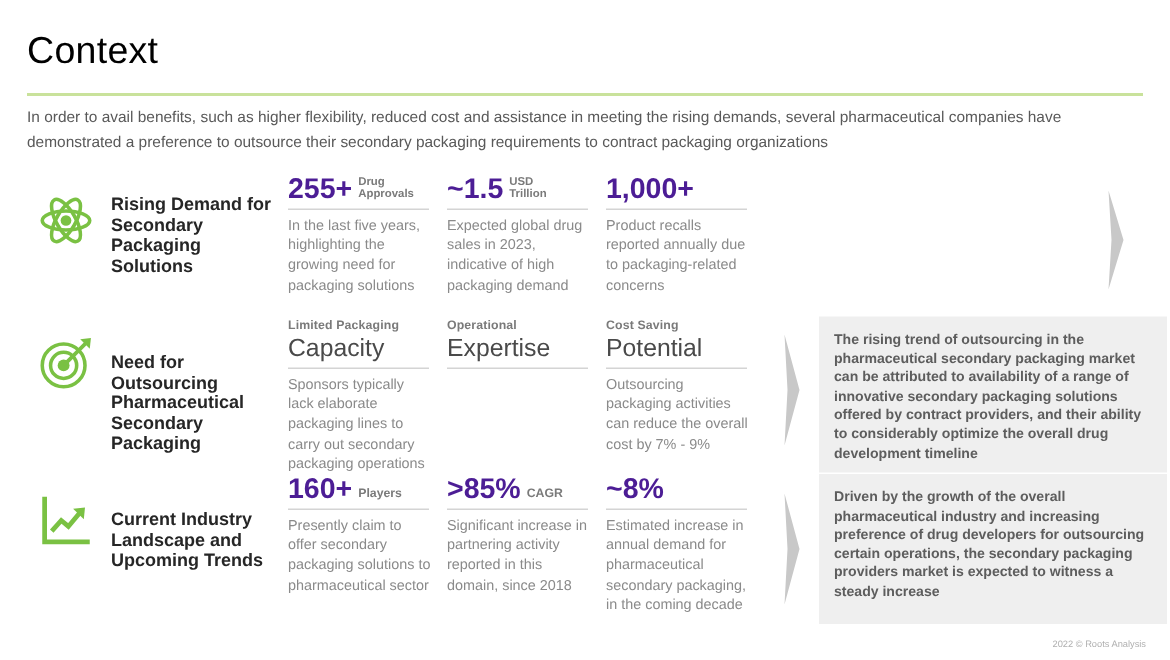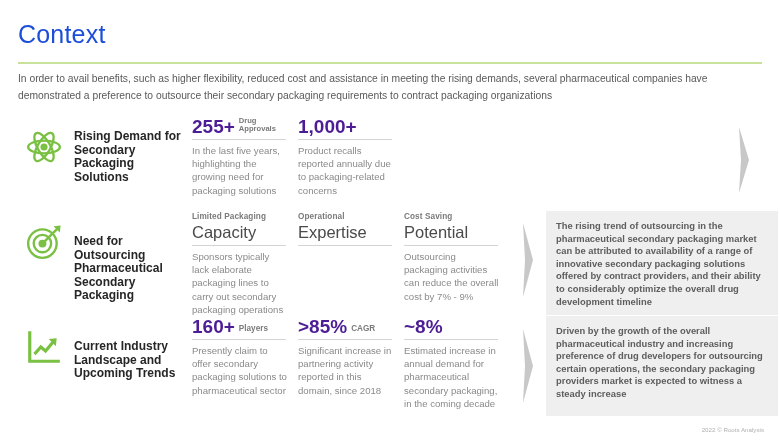--- a/index.html
+++ b/index.html
@@ -7,21 +7,21 @@
     width: 780px; height: 440px;
     background: #ffffff;
     font-family: "Liberation Sans", sans-serif;
     overflow: hidden;
   }
   .slide { position: relative; width: 780px; height: 440px; background: #fff; }
 
   
   .page-title {
     position: absolute; left: 18px; top: 20px;
-    font-size: 25px; font-weight: 400; color: #1d4ed8;
+    font-size: 25px; font-weight: 400; color: #000000;
     letter-spacing: 0.2px;
   }
   .title-rule {
     position: absolute; left: 18px; top: 62px;
     width: 744px; height: 2px; background: #c9e29b;
   }
   .intro {
     position: absolute; left: 18px; top: 70px; width: 744px;
     font-size: 10.3px; line-height: 17px; color: #595959;
   }
@@ -145,20 +145,30 @@
           <div class="stat-kicker"></div>
           <div class="stat-head">
             <span class="stat-big">255+</span>
             <span class="stat-unit">Drug
 Approvals</span>
           </div>
           <div class="stat-rule"></div>
           <div class="stat-body">In the last five years, highlighting the growing need for packaging solutions</div>
         </div>
 
+        <div class="stat">
+          <div class="stat-kicker"></div>
+          <div class="stat-head">
+            <span class="stat-big">~1.5</span>
+            <span class="stat-unit">USD
+Trillion</span>
+          </div>
+          <div class="stat-rule"></div>
+          <div class="stat-body">Expected global drug sales in 2023, indicative of high packaging demand</div>
+        </div>
 
         <div class="stat">
           <div class="stat-kicker"></div>
           <div class="stat-head">
             <span class="stat-big">1,000+</span>
             <span class="stat-unit"></span>
           </div>
           <div class="stat-rule"></div>
           <div class="stat-body">Product recalls reported annually due to packaging-related concerns</div>
         </div>

